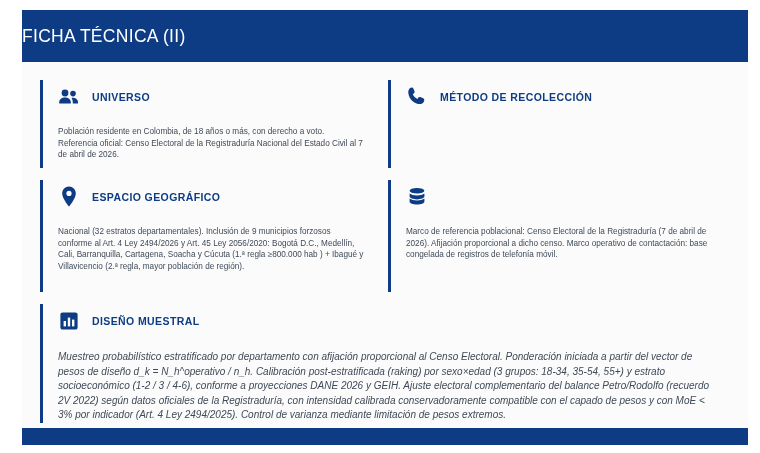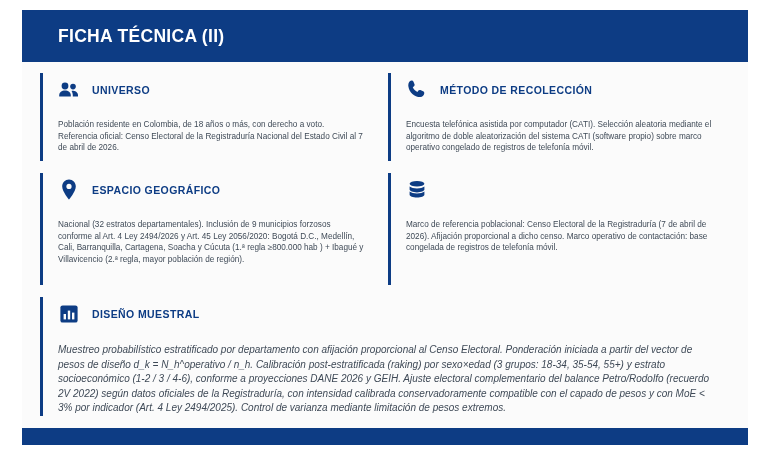--- a/index.html
+++ b/index.html
@@ -42,23 +42,22 @@
     top: 10px;
     width: 726px;
     height: 52px;
     background: #0d3c84;
     display: flex;
     align-items: center;
   }
   .header-title {
     color: #ffffff;
     font-size: 17.5px;
-    font-weight: bold;
+    font-weight: normal;
     letter-spacing: 0.3px;
-    padding-left: 36px;
   }
   .body-area {
     position: absolute;
     left: 22px;
     top: 62px;
     width: 726px;
     height: 366px;
     background: #fbfbfb;
     box-sizing: border-box;
   }
@@ -79,21 +78,21 @@
     background: #ffffff;
   }
 
   .grid {
     position: absolute;
     left: 0;
     top: 0;
     width: 726px;
     height: 366px;
     box-sizing: border-box;
-    padding: 7px 18px 10px 18px;
+    padding: 14px 18px 10px 18px;
   }
   .row {
     display: flex;
     gap: 18px;
   }
   .card {
     position: relative;
     box-sizing: border-box;
     padding: 4px 6px 4px 16px;
     display: flex;
@@ -180,21 +179,20 @@
 
         <div class="card col-right">
           <div class="card-head">
             <span class="icon">
               <svg width="26" height="26" viewBox="0 0 26 26" fill="currentColor">
                 <path d="M7.6 3.4c.8 0 1.5.5 1.8 1.2l1.1 2.6c.3.7.1 1.5-.5 2l-1.2 1c.9 2 2.5 3.7 4.6 4.7l1-1.3c.5-.6 1.3-.8 2-.5l2.7 1.1c.8.3 1.2 1 1.2 1.8 0 2.2-1.8 4-4 4C10.1 20 5.4 15.3 4.4 9.4 4 6.6 5.2 3.4 7.6 3.4z"></path>
               </svg>
             </span>
             <span class="card-title">MÉTODO DE RECOLECCIÓN</span>
           </div>
-          <div class="card-text">Encuesta telefónica asistida por computador (CATI). Selección aleatoria mediante el algoritmo de doble aleatorización del sistema CATI (software propio) sobre marco operativo congelado de registros de telefonía móvil.</div>
         </div>
 
       </div>
 
       <div class="row row-2">
 
         <div class="card col-left">
           <div class="card-head">
             <span class="icon">
               <svg width="26" height="26" viewBox="0 0 26 26" fill="currentColor">

